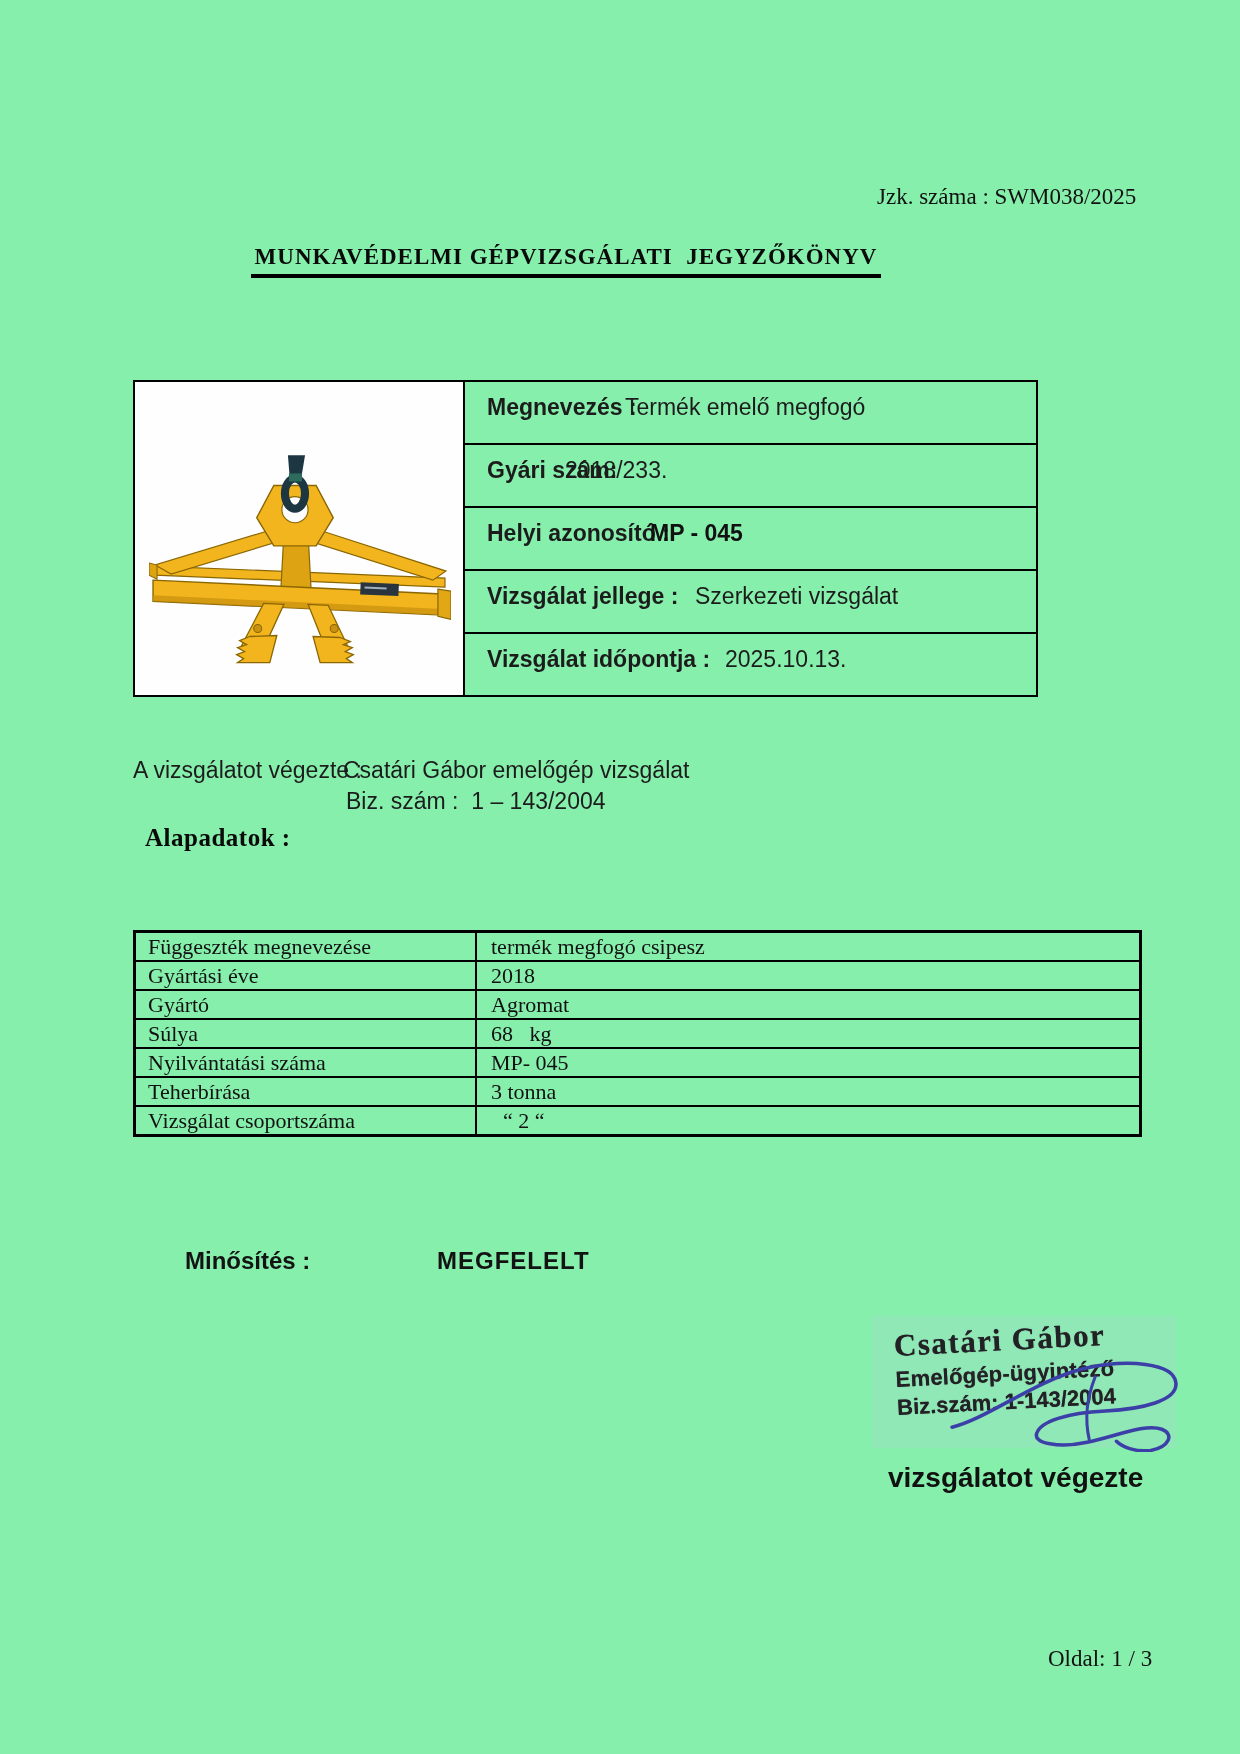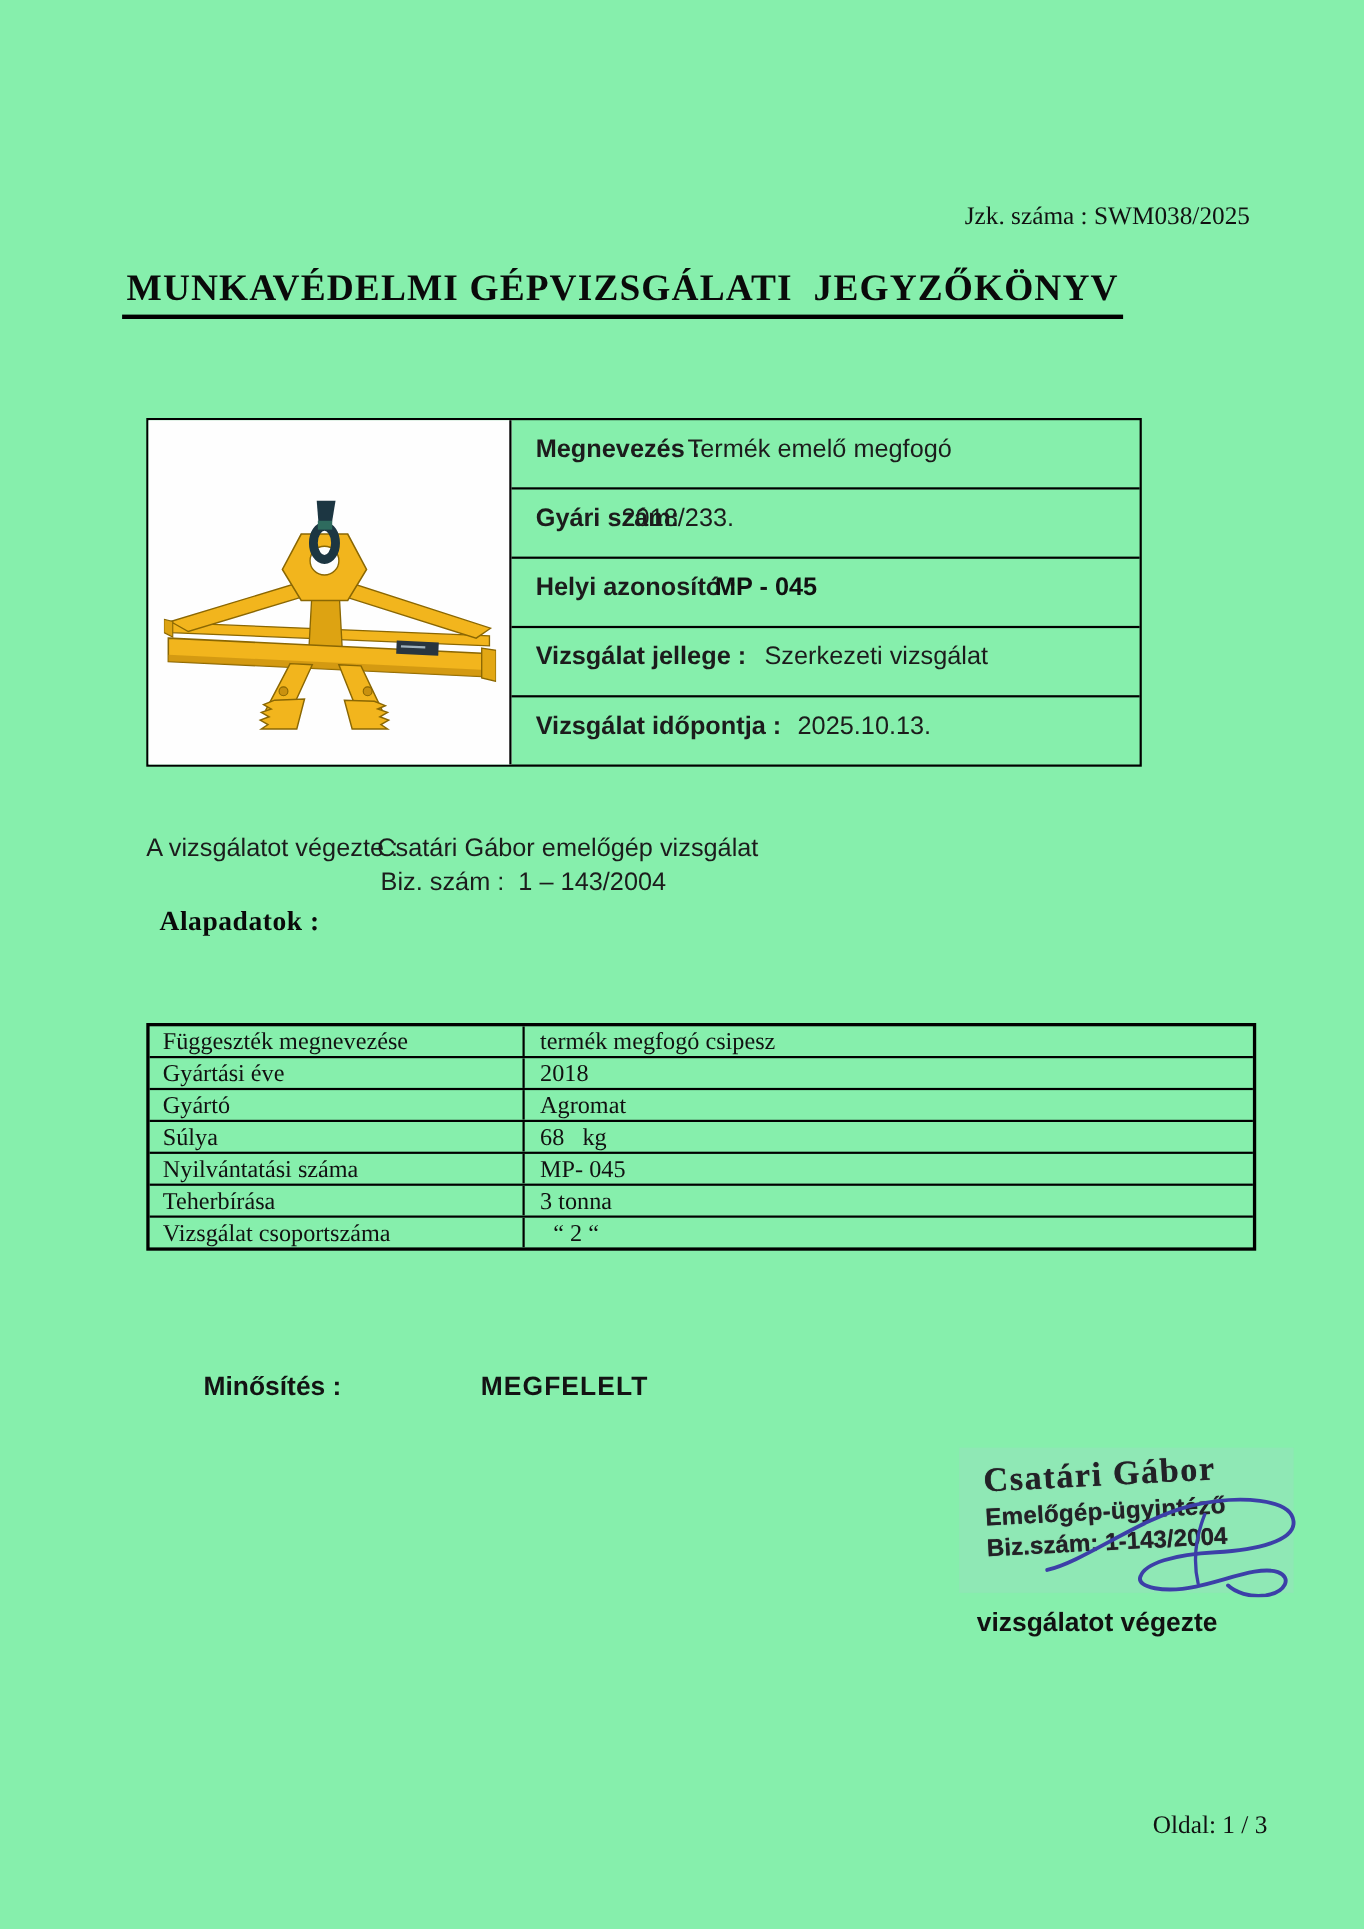--- a/index.html
+++ b/index.html
@@ -4,21 +4,21 @@
 <title>Document</title>
 <style>
   html,body{margin:0;padding:0;background:#ffffff;}
   .page{position:relative;width:1240px;height:1754px;background:#86efac;color:#000;
         font-family:"Liberation Serif",serif;overflow:hidden;}
   .abs{position:absolute;}
 
   .doc-number{left:877px;top:184px;font-size:23px;white-space:pre;color:#111;}
 
   .title-wrap{left:0;top:244px;width:1132px;text-align:center;}
-  .title{display:inline-block;font-weight:bold;font-size:34px;letter-spacing:1px;
+  .title{display:inline-block;font-weight:bold;font-size:23px;letter-spacing:1px;
          white-space:pre;border-bottom:4px solid #000;padding:0 4px 4px 4px;color:#0a0a0a;}
 
   
   .t1{left:133px;top:380px;width:905px;height:317px;border:2px solid #000;
       box-sizing:border-box;display:flex;}
   .t1-photo{flex:0 0 330px;border-right:2px solid #000;box-sizing:border-box;
             position:relative;background:#fefefe;}
   .machine-svg{position:absolute;left:14px;top:72px;width:302px;height:212px;}
   .t1-rows{flex:1;display:flex;flex-direction:column;}
   .t1-row{flex:1;border-bottom:2px solid #000;position:relative;
@@ -56,21 +56,21 @@
          color:#222226;text-shadow:0 0 0.7px #44444a;}
   .stamp-name{font-family:"Liberation Serif",serif;font-weight:bold;font-size:31px;
               letter-spacing:1.5px;white-space:pre;}
   .stamp-role{font-family:"Liberation Sans",sans-serif;font-weight:bold;font-size:22px;
               margin-top:3px;letter-spacing:0.2px;white-space:pre;}
   .stamp-license{font-family:"Liberation Sans",sans-serif;font-weight:bold;font-size:22px;
               margin-top:2px;white-space:pre;}
   .sig{left:946px;top:1350px;width:242px;height:102px;}
 
   .caption{left:888px;top:1462px;font-family:"Liberation Sans",sans-serif;
-           font-size:24px;font-weight:bold;color:#111;}
+           font-size:28px;font-weight:bold;color:#111;}
 
   .footer{left:1048px;top:1646px;font-size:23px;color:#111;}
 </style>
 </head>
 <body>
 
 <div class="page">
 
   <div class="abs doc-number">Jzk. száma : SWM038/2025</div>
 

